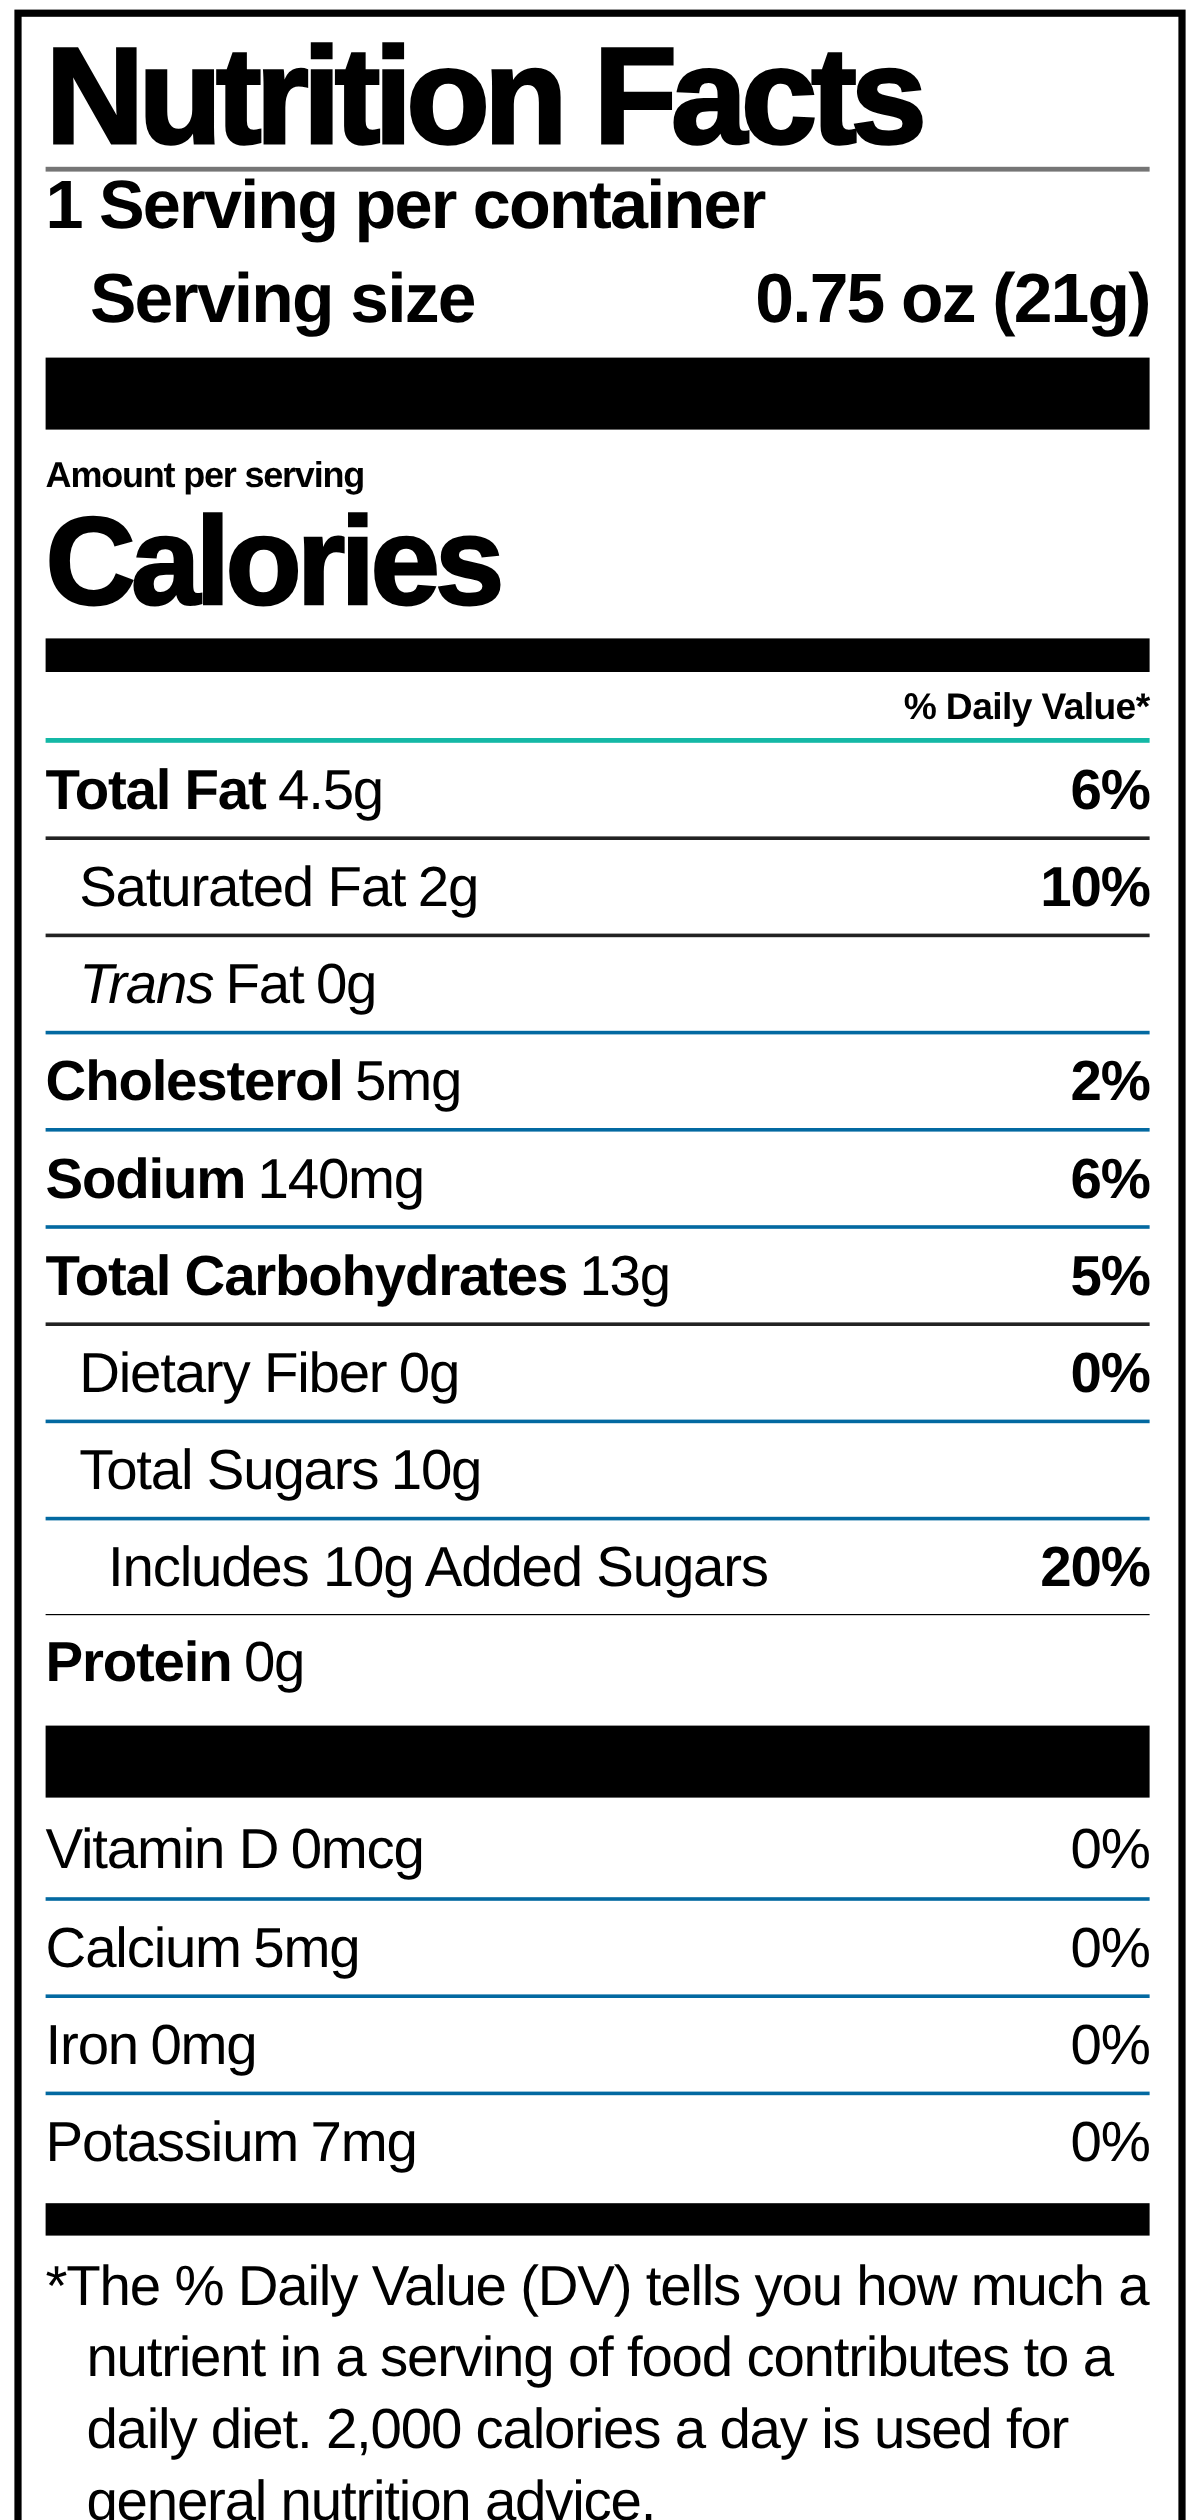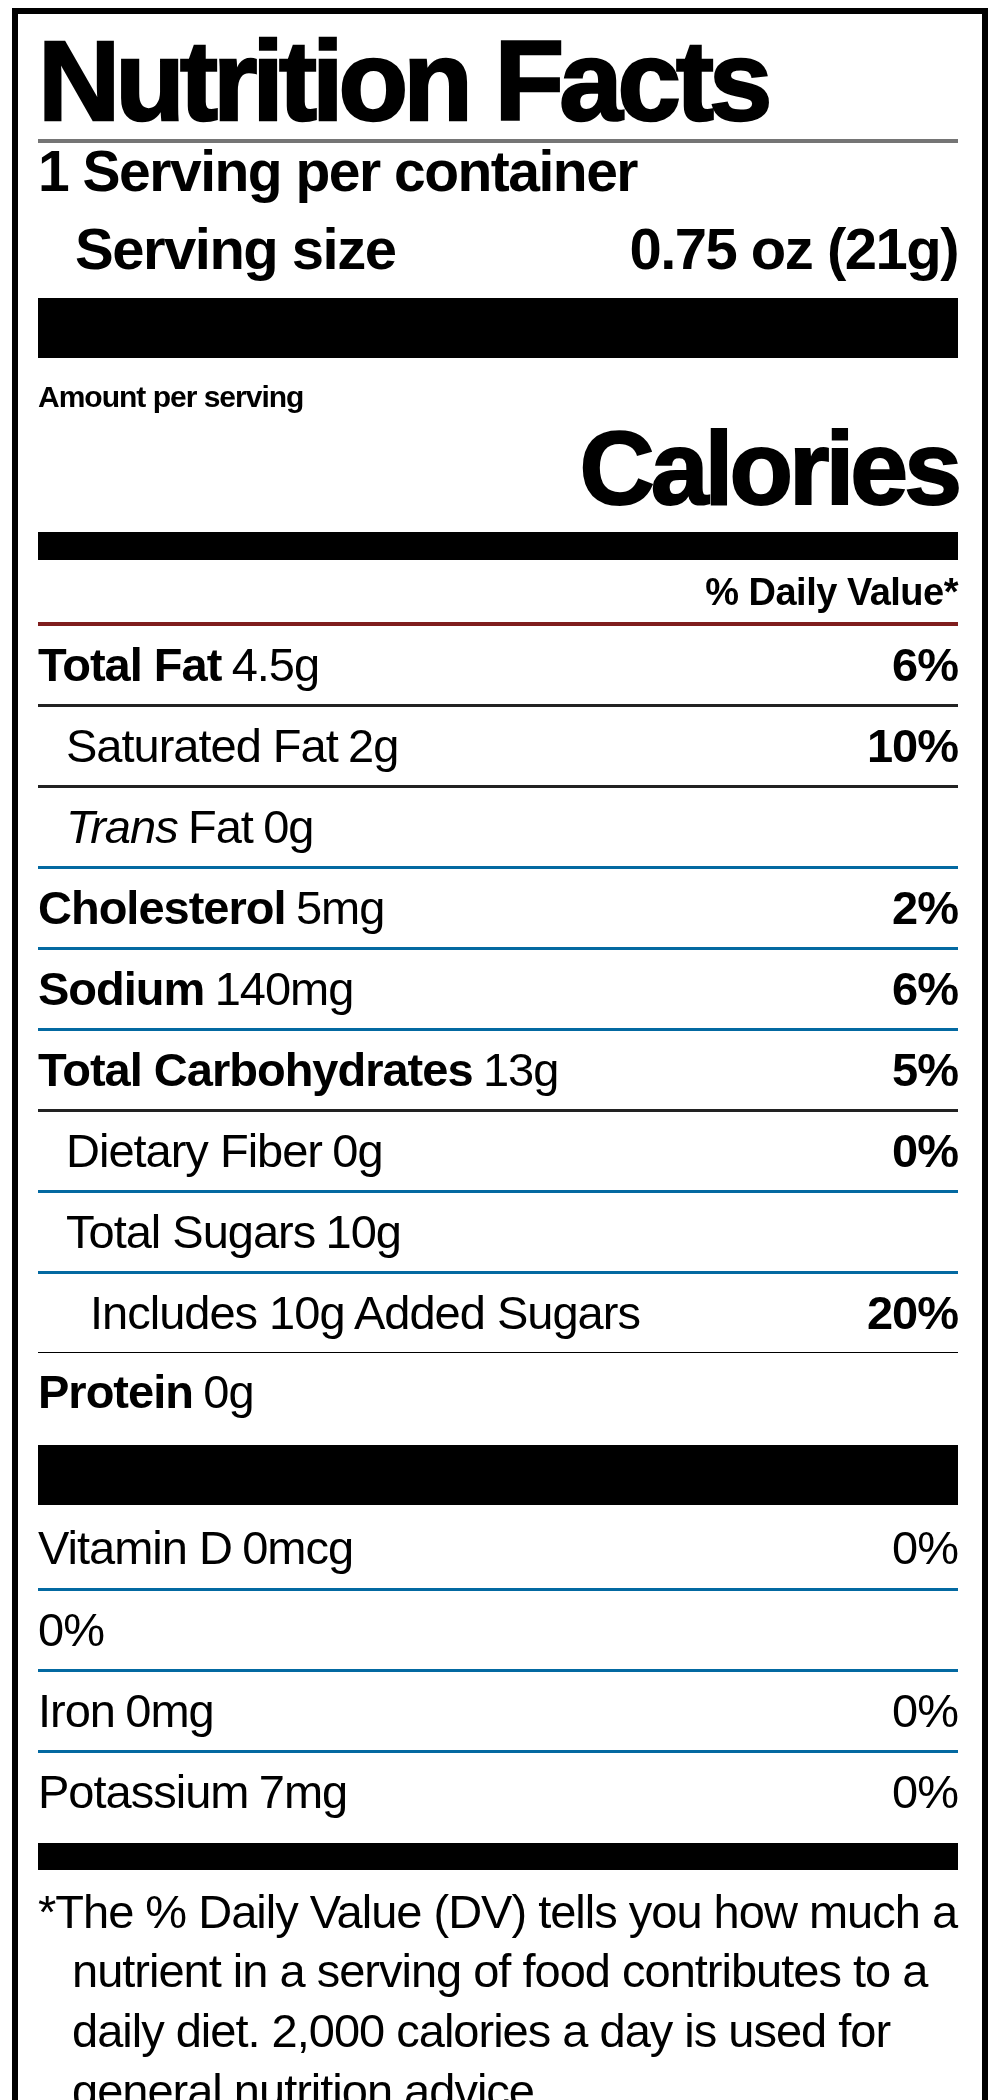--- a/index.html
+++ b/index.html
@@ -38,37 +38,37 @@
     font-weight:bold;font-size:58px;letter-spacing:-1.5px;
     margin-top:20px;line-height:1.0;margin-left:37px;
   }
   .bar{background:#000;width:100%;}
   .bar-thick-top{height:60px;margin-top:20px;}
   .amount-per-serving{
     font-weight:bold;font-size:30px;letter-spacing:-1px;
     margin-top:24px;line-height:1.0;
   }
   .calories-row{
-    display:flex;justify-content:flex-end;align-items:baseline;
+    display:flex;justify-content:flex-start;align-items:baseline;
     margin-top:4px;line-height:1.0;
   }
   .calories-word{
     font-weight:bold;font-size:104px;letter-spacing:-4px;
     -webkit-text-stroke:2px #000;
   }
   .calories-num{
     font-weight:bold;font-size:128px;letter-spacing:-3px;
     -webkit-text-stroke:2px #000;
   }
   .bar-med{height:28px;margin-top:12px;}
   .dv-header{
     text-align:right;
-    font-weight:bold;font-size:38px;letter-spacing:-0.5px;
+    font-weight:bold;font-size:31px;letter-spacing:-0.5px;
     padding:13px 0 11px 0;
-    border-bottom:4px solid #7f1d1d;
+    border-bottom:4px solid #14b8a6;
     line-height:1.0;
   }
   .row{
     display:flex;justify-content:space-between;align-items:baseline;
     font-size:47px;letter-spacing:-1px;
     padding:12px 0;
     line-height:1.15;
   }
   .sep-k{border-bottom:3px solid #222;}
   .sep-g{border-bottom:3px solid #0369a1;}
@@ -166,20 +166,21 @@
   </div>
 
   <div class="bar bar-thick-mid"></div>
 
   <div class="row sep-g">
     <div class="nm"><span>Vitamin D</span><span class="amt">0mcg</span></div>
     <div class="pct">0%</div>
   </div>
 
   <div class="row sep-g">
+    <div class="nm"><span>Calcium</span><span class="amt">5mg</span></div>
     <div class="pct">0%</div>
   </div>
 
   <div class="row sep-g">
     <div class="nm"><span>Iron</span><span class="amt">0mg</span></div>
     <div class="pct">0%</div>
   </div>
 
   <div class="row">
     <div class="nm"><span>Potassium</span><span class="amt">7mg</span></div>

